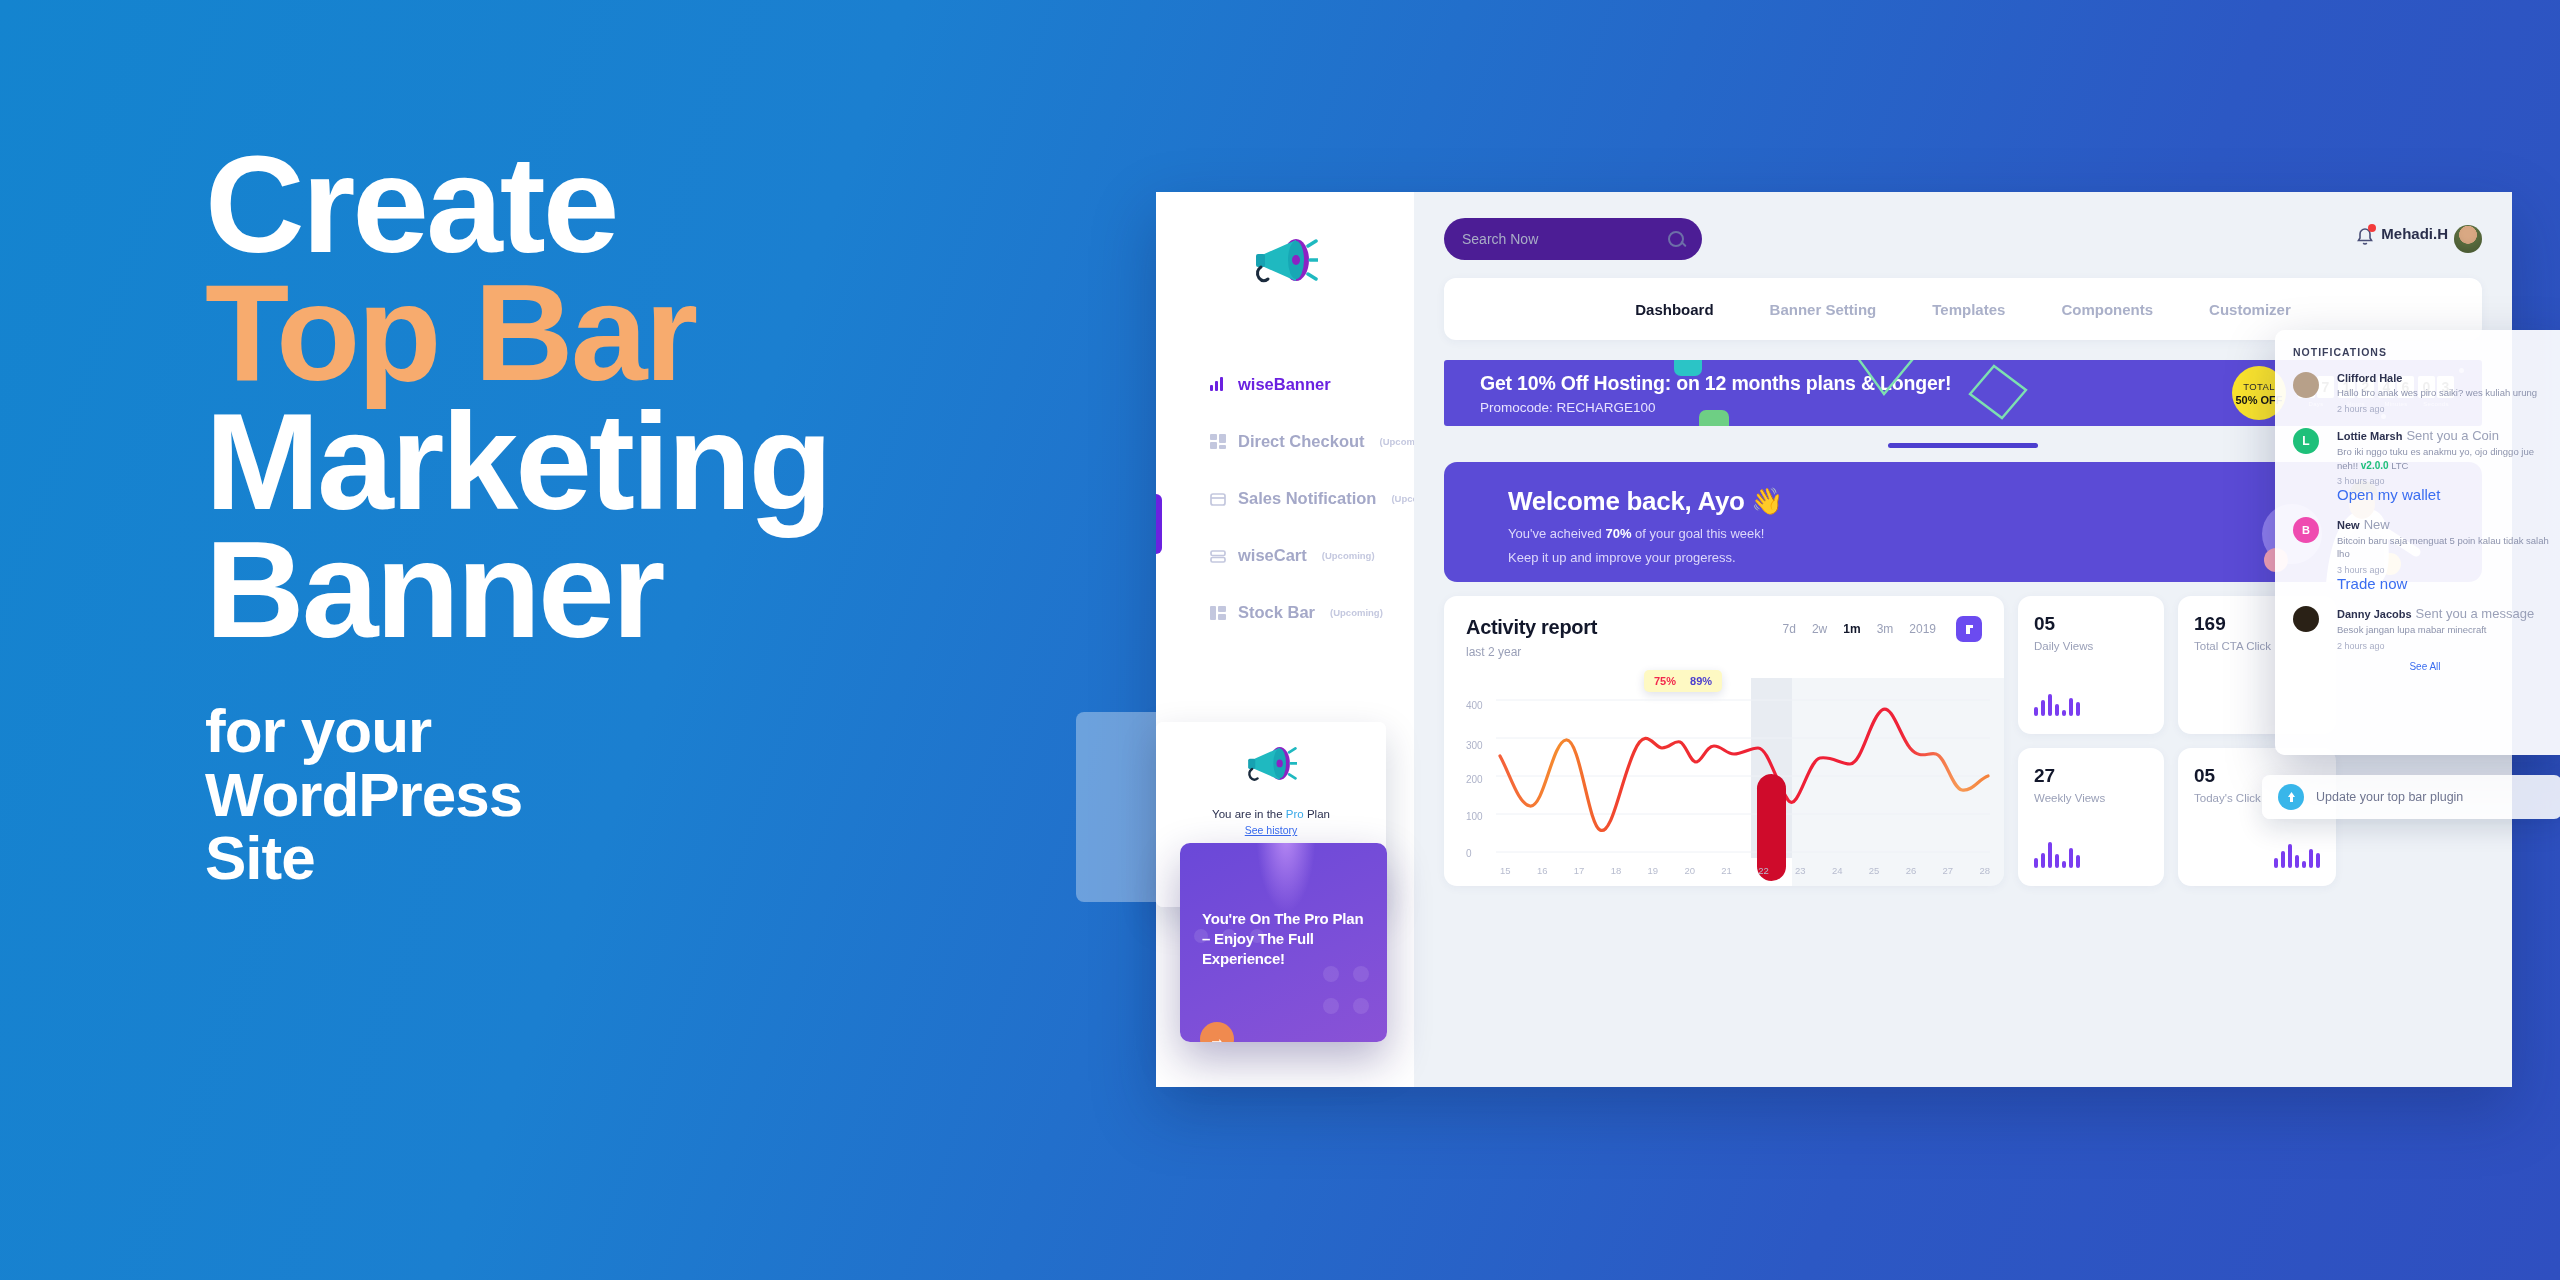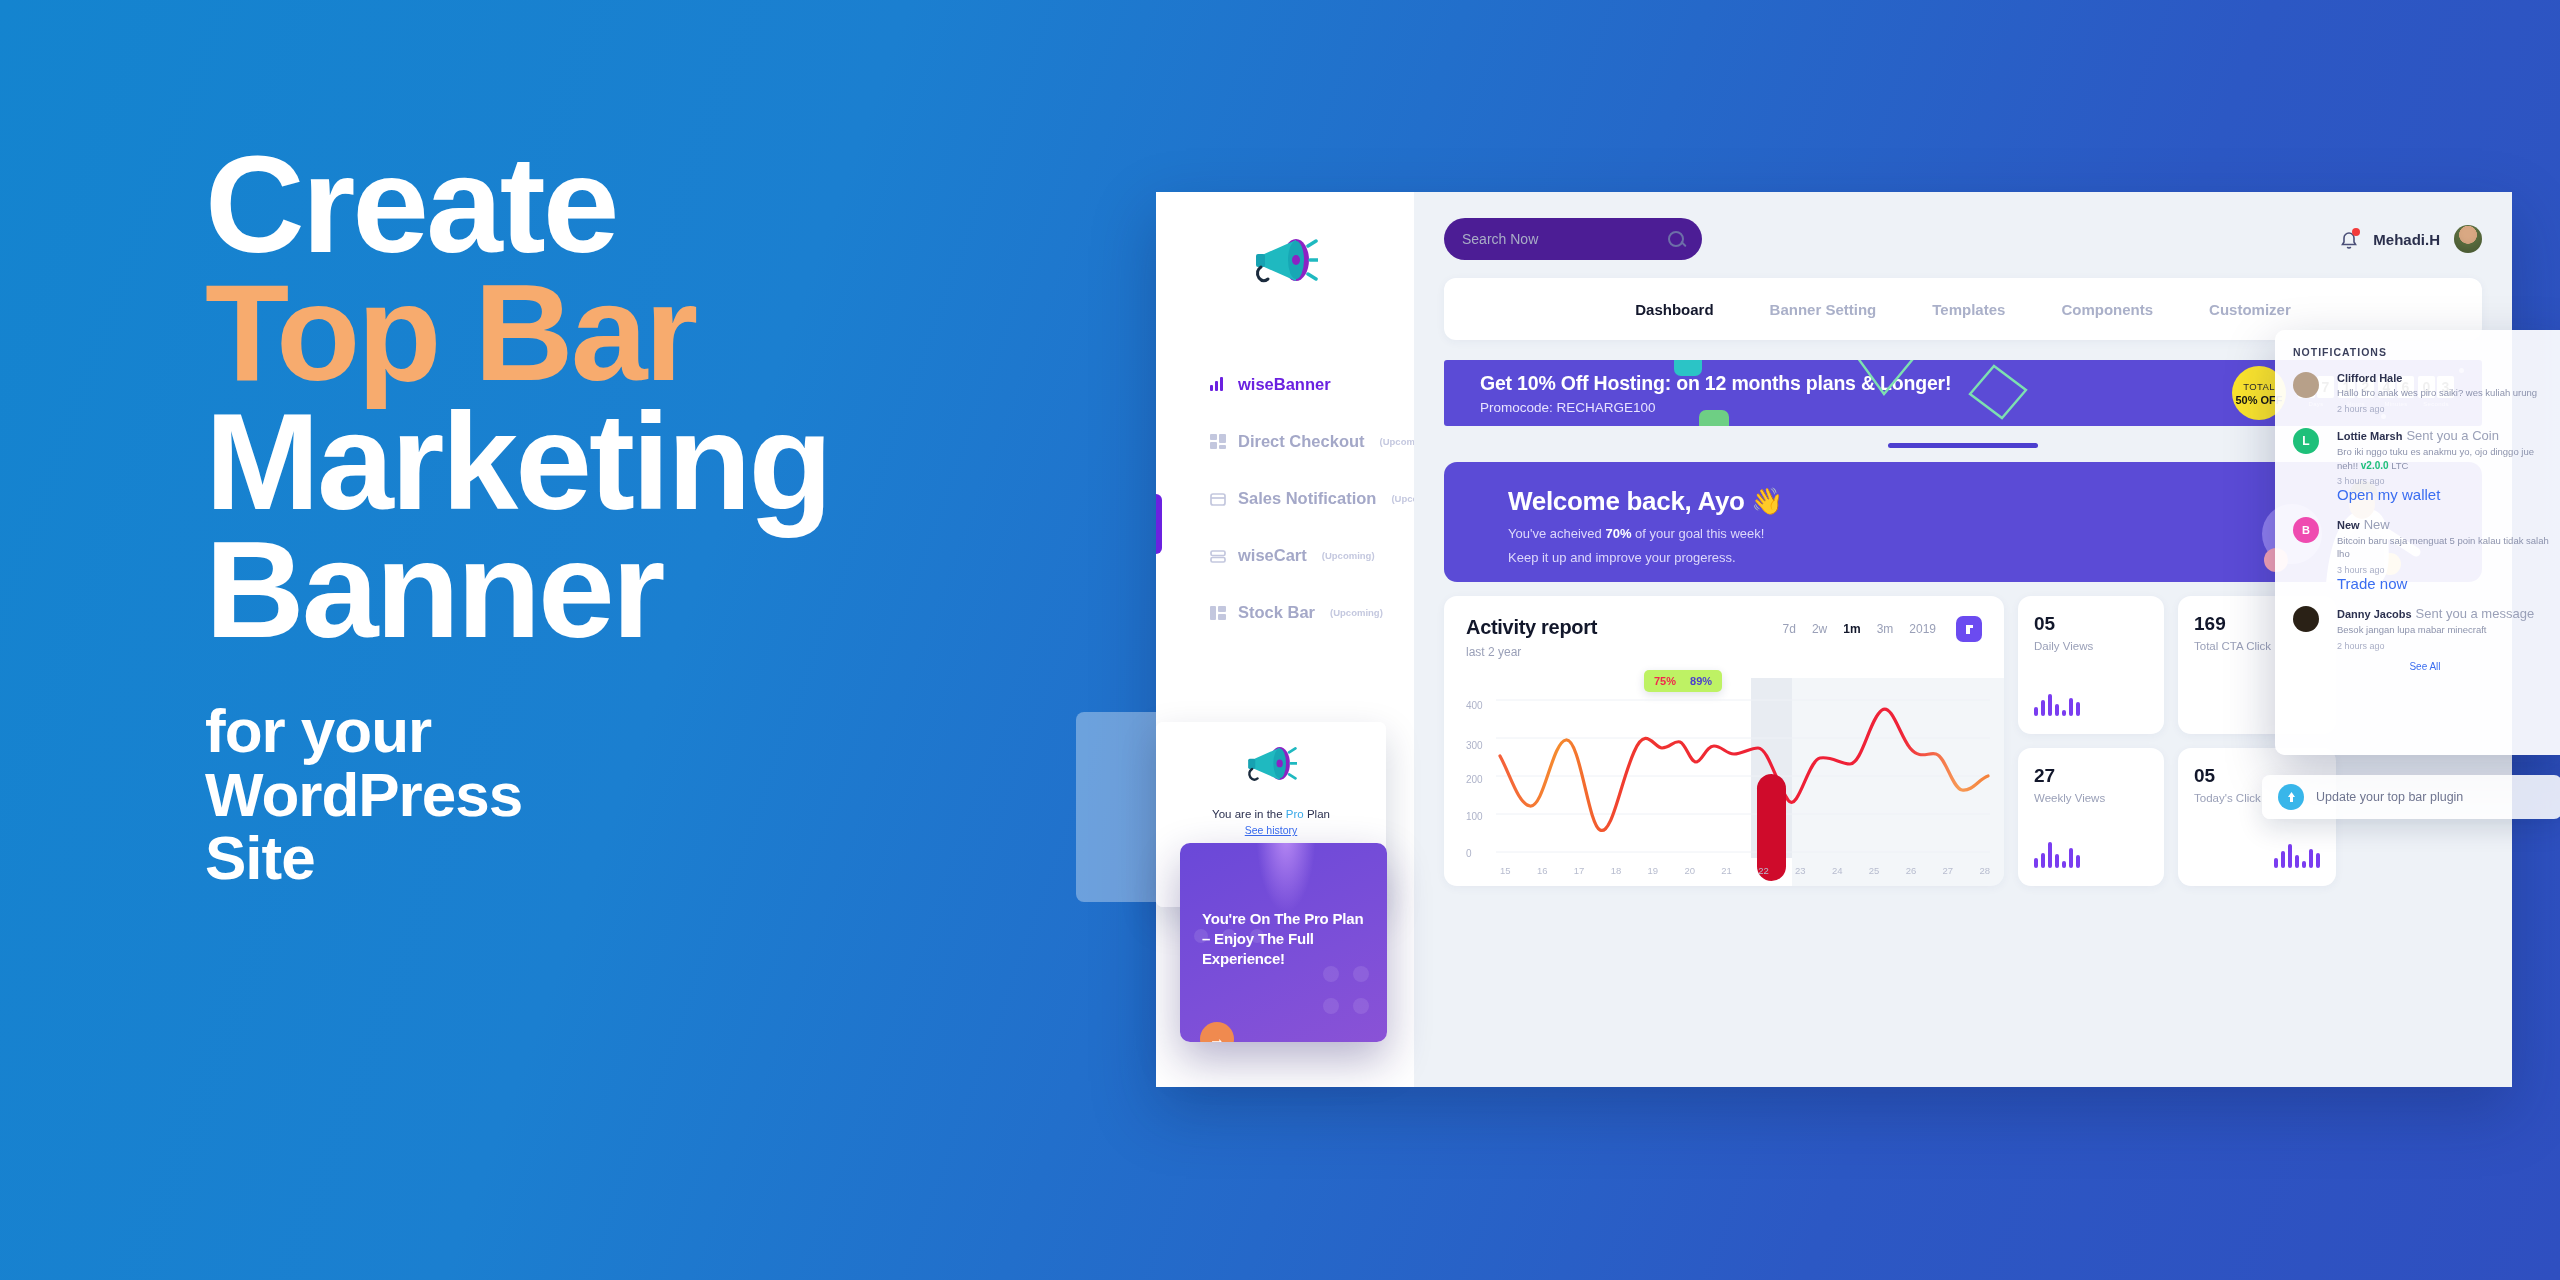--- a/index.html
+++ b/index.html
@@ -105,21 +105,21 @@
   }
   .search span { font-size: 14px; color: #a9aec6; }
   .search .mag {
     width: 16px; height: 16px; border: 2px solid #6d6fa8; border-radius: 50%;
     position: relative;
   }
   .search .mag::after {
     content:''; position:absolute; width: 7px; height: 2px; background: #6d6fa8;
     transform: rotate(45deg); right: -5px; bottom: 0px; border-radius: 1px;
   }
-  .user { display: flex; align-items: center; gap: 14px; }
+  .user { display: flex; gap: 6px; }
   .bell { width: 20px; height: 21px; position: relative; }
   .bell .dot {
     position:absolute; right: -1px; top: -1px; width: 8px; height: 8px;
     border-radius: 50%; background: #f33b3b;
   }
   .uname { font-size: 15px; font-weight: 700; color: #2a2f4c; }
   .avatar {
     width: 28px; height: 28px; border-radius: 50%;
     background: radial-gradient(circle at 50% 35%, #d9a883 0 38%, #5c7040 40% 100%);
     box-shadow: inset 0 -6px 8px rgba(0,0,0,.18);
@@ -200,21 +200,21 @@
   .act-head .sub { font-size: 12px; color: #9aa0b8; margin-top: 6px; }
   .ranges { display:flex; align-items:center; gap: 16px; }
   .ranges span { font-size: 12px; color:#9aa0b8; }
   .ranges span.on { color:#12172b; font-weight: 800; }
   .range-btn {
     width: 26px; height: 26px; border-radius: 7px; background:#6b4bf0;
     display:flex; align-items:center; justify-content:center; margin-left: 4px;
   }
   .tooltip {
     position:absolute; left: 200px; top: 74px;
-    background:#bef264; border-radius: 5px; padding: 5px 10px;
+    background:#fef9c3; border-radius: 5px; padding: 5px 10px;
     box-shadow: 0 3px 10px rgba(30,40,90,.14);
     display:flex; gap: 14px; font-size: 11px; font-weight: 800;
   }
   .tooltip .r { color:#f2274c; }
   .tooltip .b { color:#4c3fcf; }
   .ylab { position:absolute; left: 22px; font-size: 10px; color:#aeb3c9; }
   .xlab-row {
     position:absolute; left: 56px; right: 14px; bottom: 10px;
     display:flex; justify-content: space-between;
     font-size: 9.5px; color:#b7bccf;

